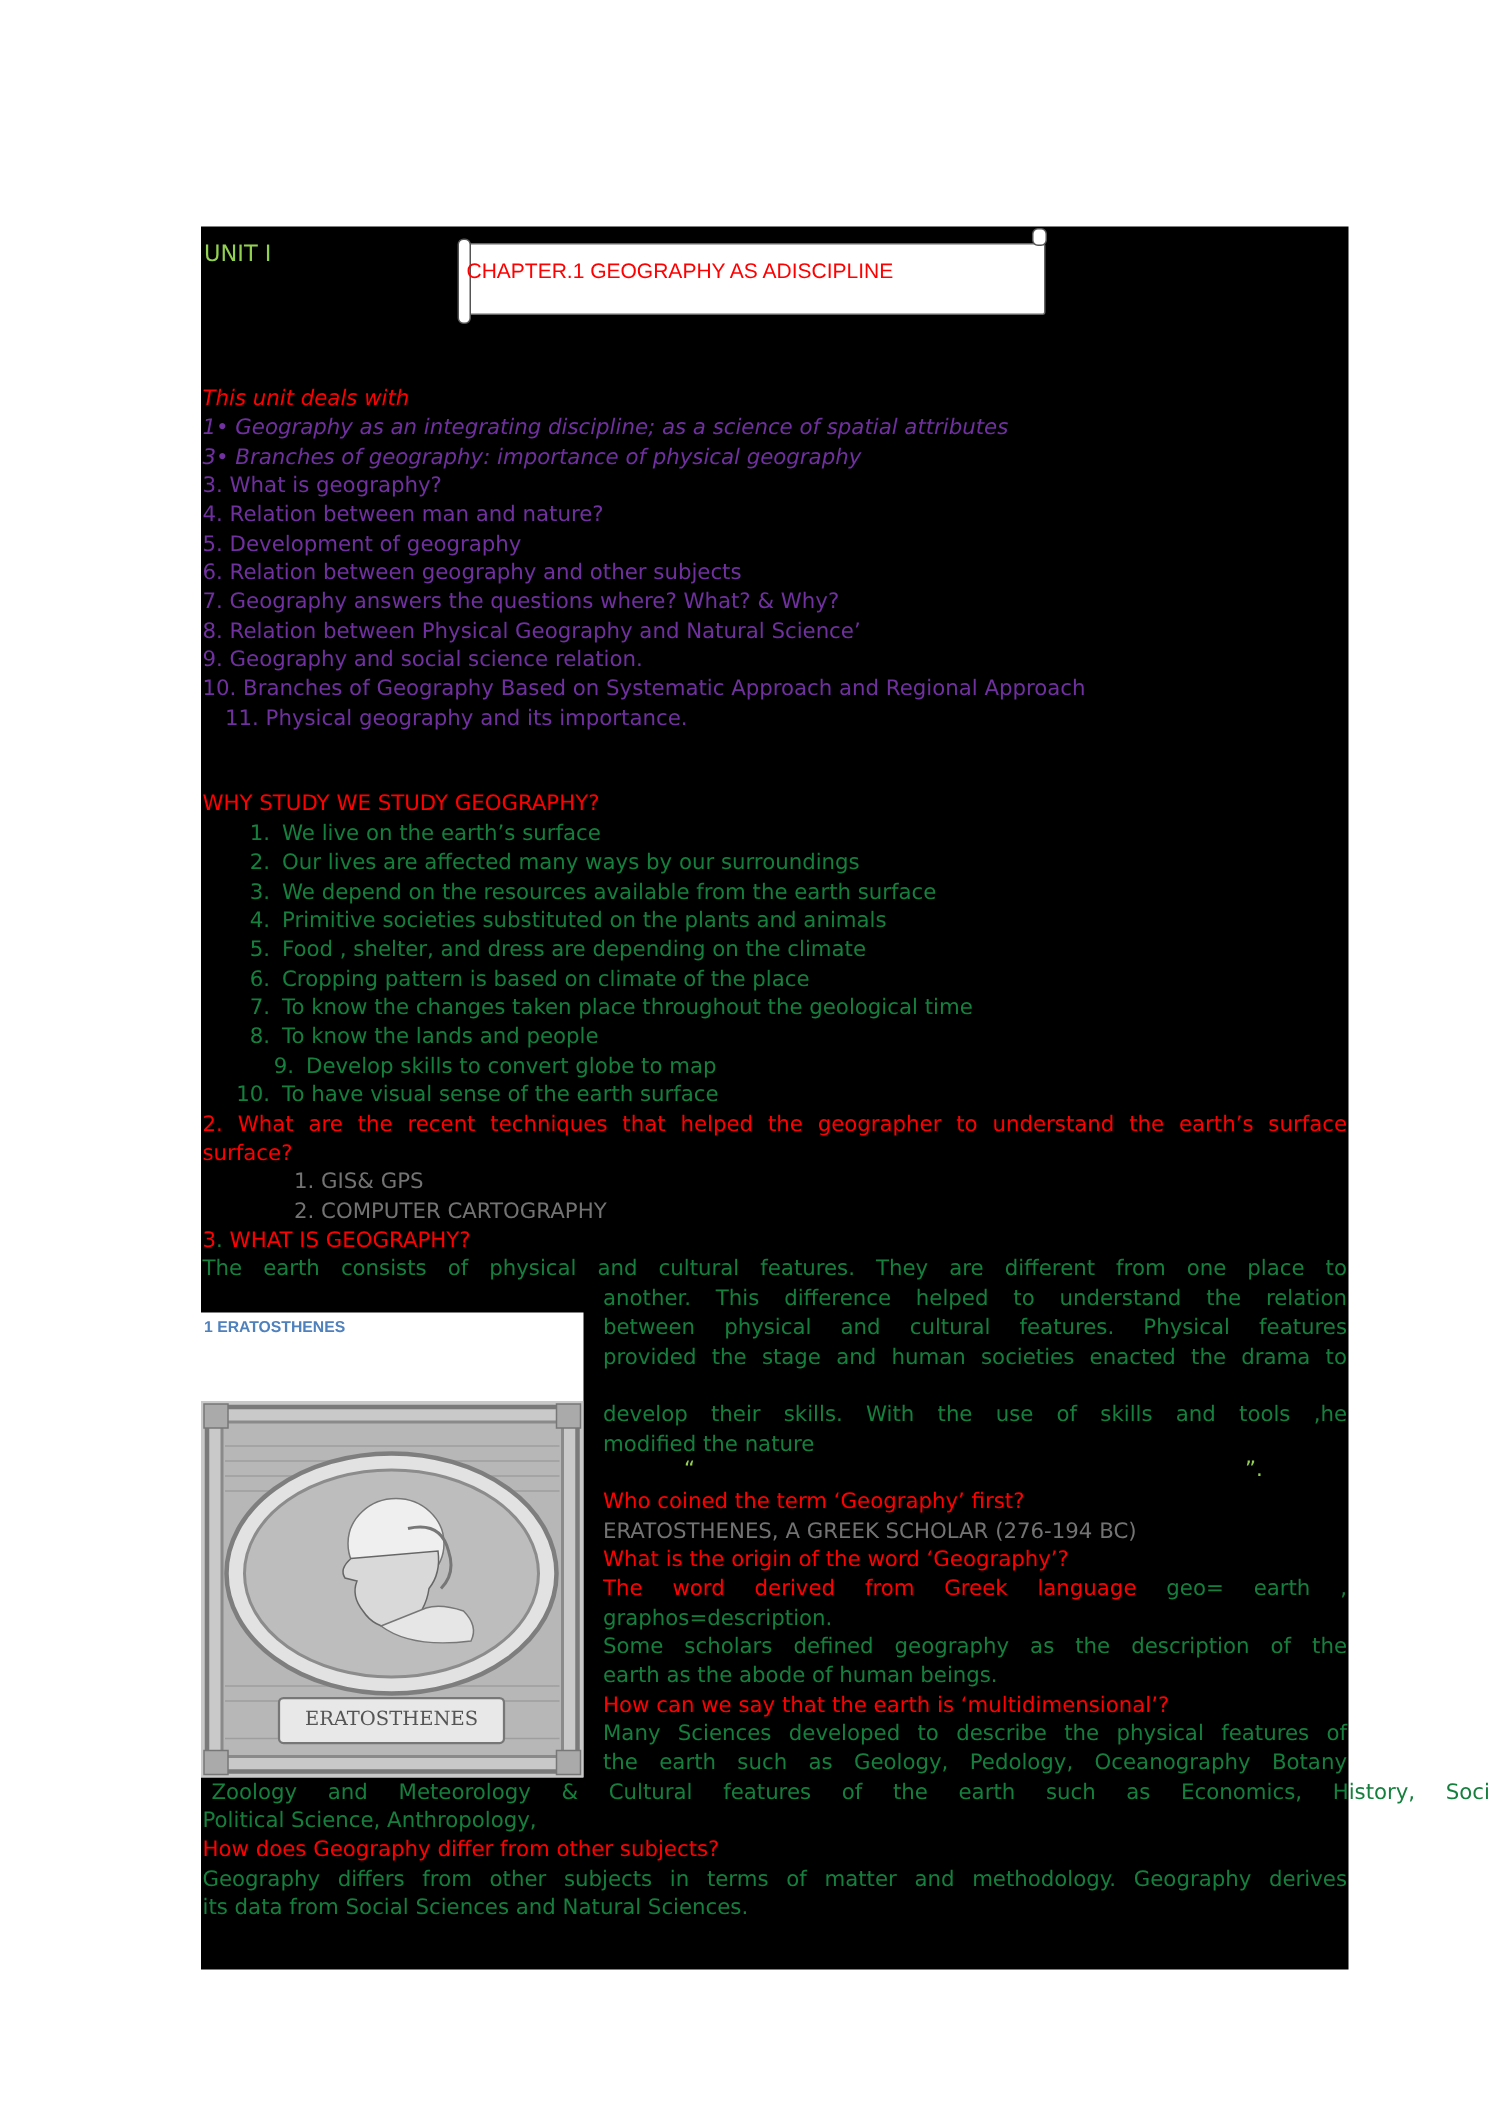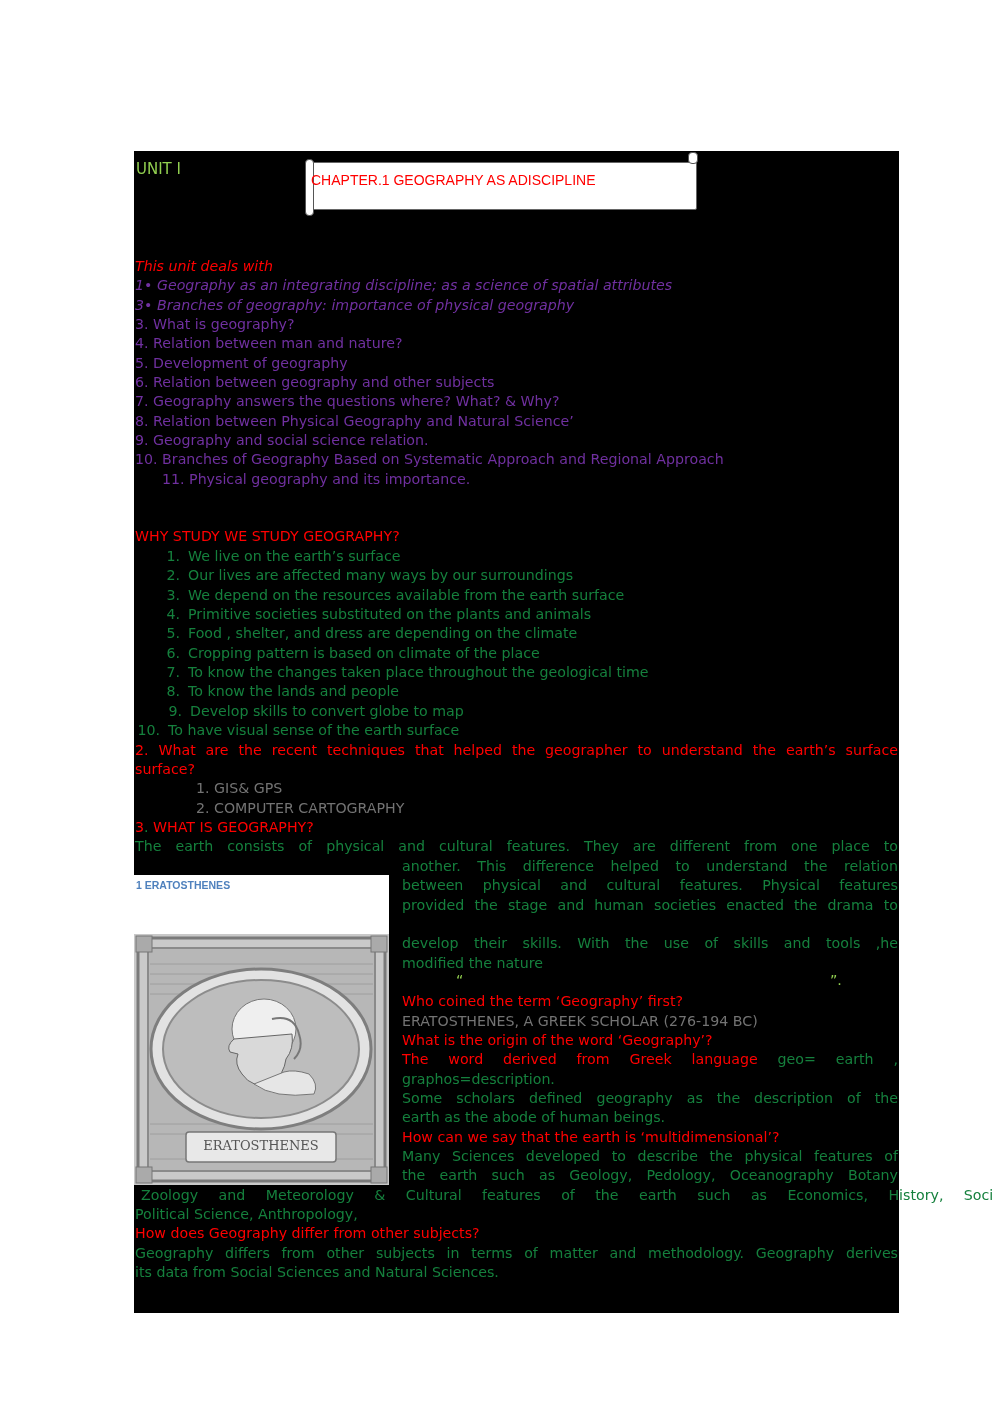--- a/index.html
+++ b/index.html
@@ -48,33 +48,33 @@
   <div class="line purple ital" style="left:1px; top:125px;">1• Geography as an integrating discipline; as a science of spatial attributes</div>
   <div class="line purple ital" style="left:1px; top:145px;">3• Branches of geography: importance of physical geography</div>
   <div class="line purple" style="left:1px; top:164px;">3. What is geography?</div>
   <div class="line purple" style="left:1px; top:183px;">4. Relation between man and nature?</div>
   <div class="line purple" style="left:1px; top:203px;">5. Development of geography</div>
   <div class="line purple" style="left:1px; top:222px;">6. Relation between geography and other subjects</div>
   <div class="line purple" style="left:1px; top:241px;">7. Geography answers the questions where? What? &amp; Why?</div>
   <div class="line purple" style="left:1px; top:261px;">8. Relation between Physical Geography and Natural Science’</div>
   <div class="line purple" style="left:1px; top:280px;">9. Geography and social science relation.</div>
   <div class="line purple" style="left:1px; top:299px;">10. Branches of Geography Based on Systematic Approach and Regional Approach</div>
-  <div class="line purple" style="left:1px; top:319px;padding-left:27px;">11. Physical geography and its importance.</div>
+  <div class="line purple" style="left:16px; top:319px;">11. Physical geography and its importance.</div>
 
   <div class="line red" style="left:1px; top:376px;">WHY STUDY WE STUDY GEOGRAPHY?</div>
   <div class="line cyan" style="left:0px; top:396px;"><span class="num" style="margin-left:20px">1.</span><span>We live on the earth’s surface</span></div>
   <div class="line cyan" style="left:0px; top:415px;"><span class="num" style="margin-left:20px">2.</span><span>Our lives are affected many ways by our surroundings</span></div>
   <div class="line cyan" style="left:0px; top:435px;"><span class="num" style="margin-left:20px">3.</span><span>We depend on the resources available from the earth surface</span></div>
   <div class="line cyan" style="left:0px; top:454px;"><span class="num" style="margin-left:20px">4.</span><span>Primitive societies substituted on the plants and animals</span></div>
   <div class="line cyan" style="left:0px; top:473px;"><span class="num" style="margin-left:20px">5.</span><span>Food , shelter, and dress are  depending on the climate</span></div>
   <div class="line cyan" style="left:0px; top:493px;"><span class="num" style="margin-left:20px">6.</span><span>Cropping pattern is based on climate of  the place</span></div>
   <div class="line cyan" style="left:0px; top:512px;"><span class="num" style="margin-left:20px">7.</span><span>To know the changes taken place throughout the geological time</span></div>
   <div class="line cyan" style="left:0px; top:531px;"><span class="num" style="margin-left:20px">8.</span><span>To know the lands and people</span></div>
-  <div class="line cyan" style="left:2px; top:551px;"><span class="num" style="margin-left:20px">9.</span><span>Develop skills to convert globe to map</span></div>
-  <div class="line cyan" style="left:0px; top:570px;"><span class="num" style="">10.</span><span>To have visual sense of the earth surface</span></div>
+  <div class="line cyan" style="left:16px; top:551px;"><span class="num" style="margin-left:20px">9.</span><span>Develop skills to convert globe to map</span></div>
+  <div class="line cyan" style="left:0px; top:570px;"><span class="num" style="margin-left:20px">10.</span><span>To have visual sense of the earth surface</span></div>
 
   <div class="just red" style="left:1px; top:590px; width:763px;">2. What are the recent techniques that helped the geographer to understand the earth’s surface</div>
   <div class="line red" style="left:1px; top:609px;">surface?</div>
   <div class="line green" style="left:62px; top:628px;">1. GIS&amp; GPS</div>
   <div class="line green" style="left:62px; top:648px;">2. COMPUTER CARTOGRAPHY</div>
 
   <div class="line red" style="left:1px; top:667px;"><span>3</span><span class="cyan">.</span><span> WHAT IS GEOGRAPHY?</span></div>
   <div class="just cyan" style="left:1px; top:686px; width:763px;">The earth consists of physical and cultural features. They are different from one place to</div>
   <div class="just cyan" style="left:268px; top:706px; width:496px;">another. This difference helped to understand the relation</div>
   <div class="just cyan" style="left:268px; top:725px; width:496px;">between physical and cultural features. Physical features</div>

